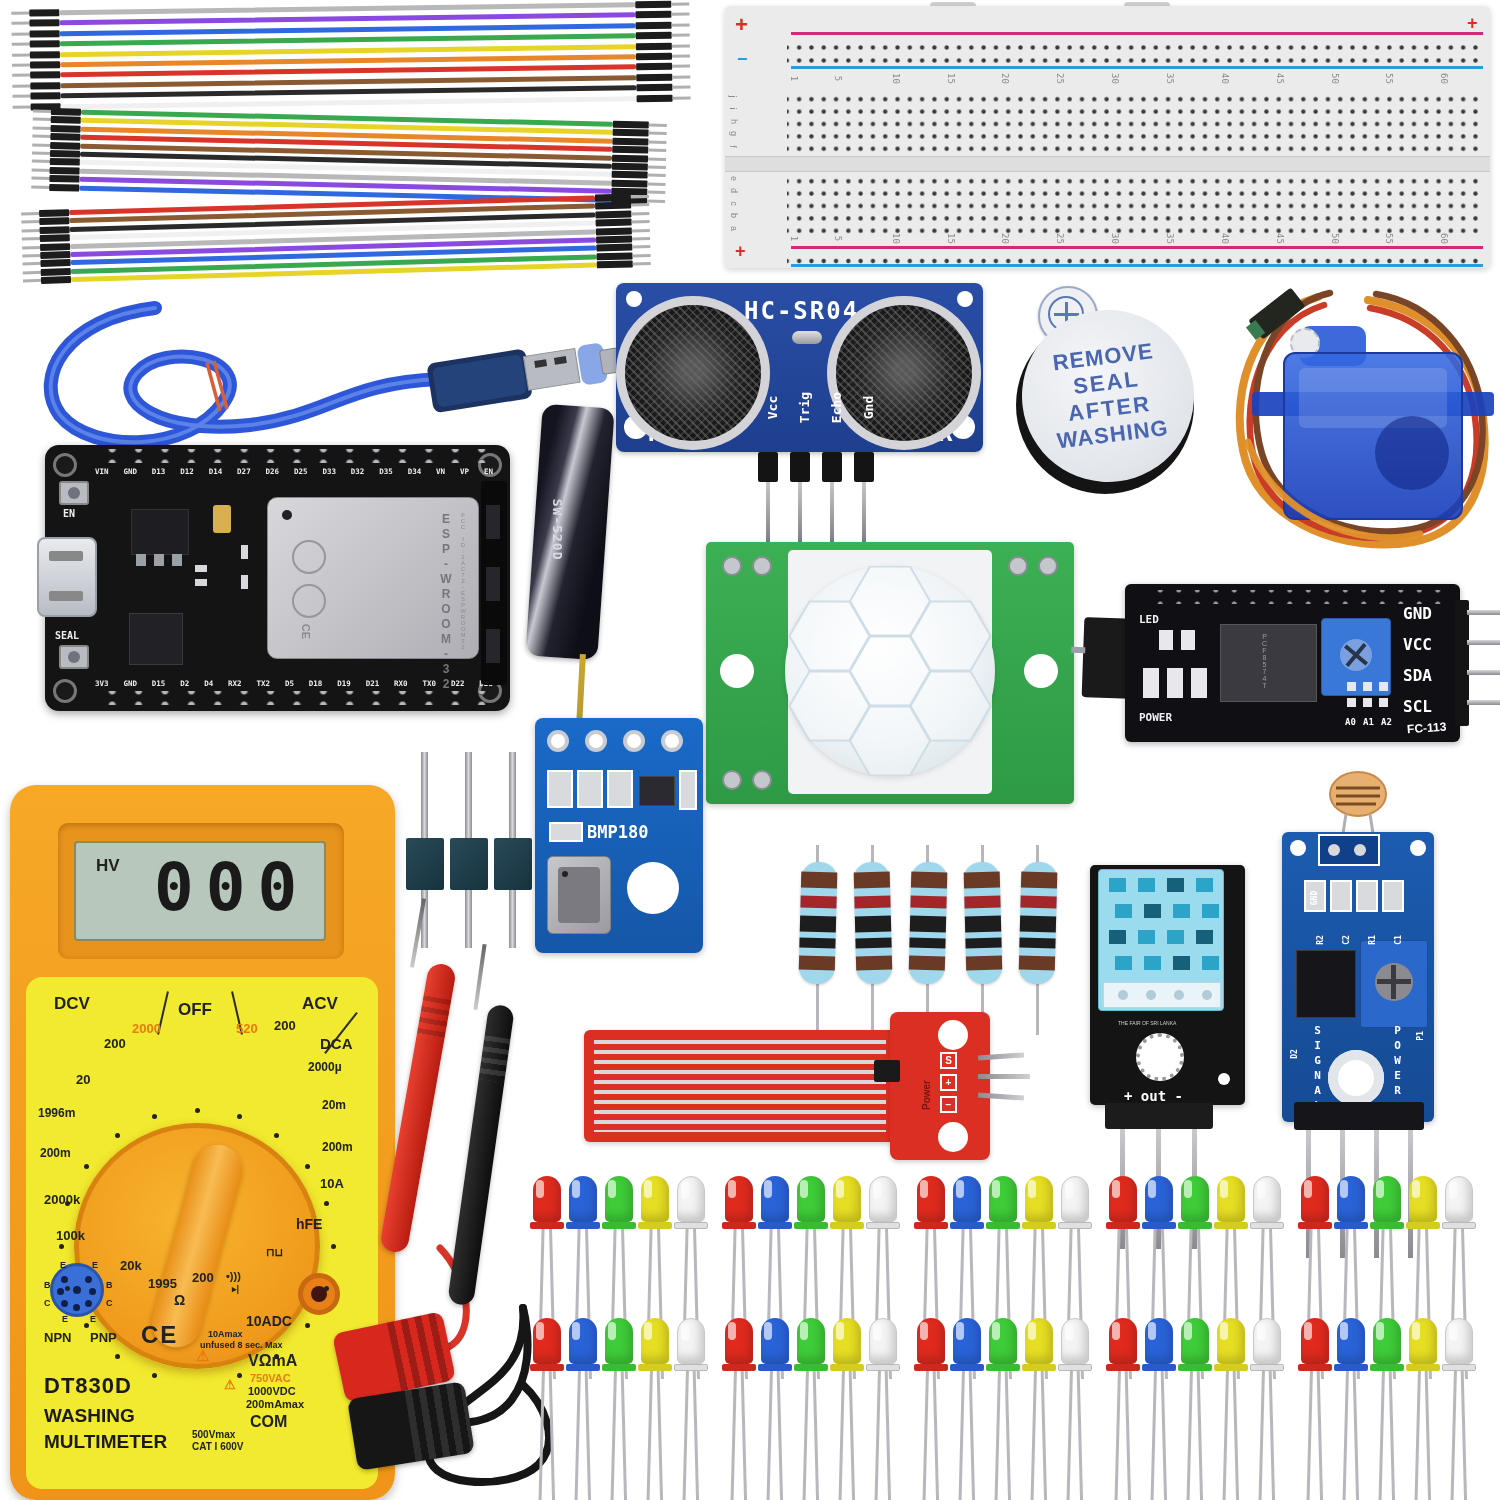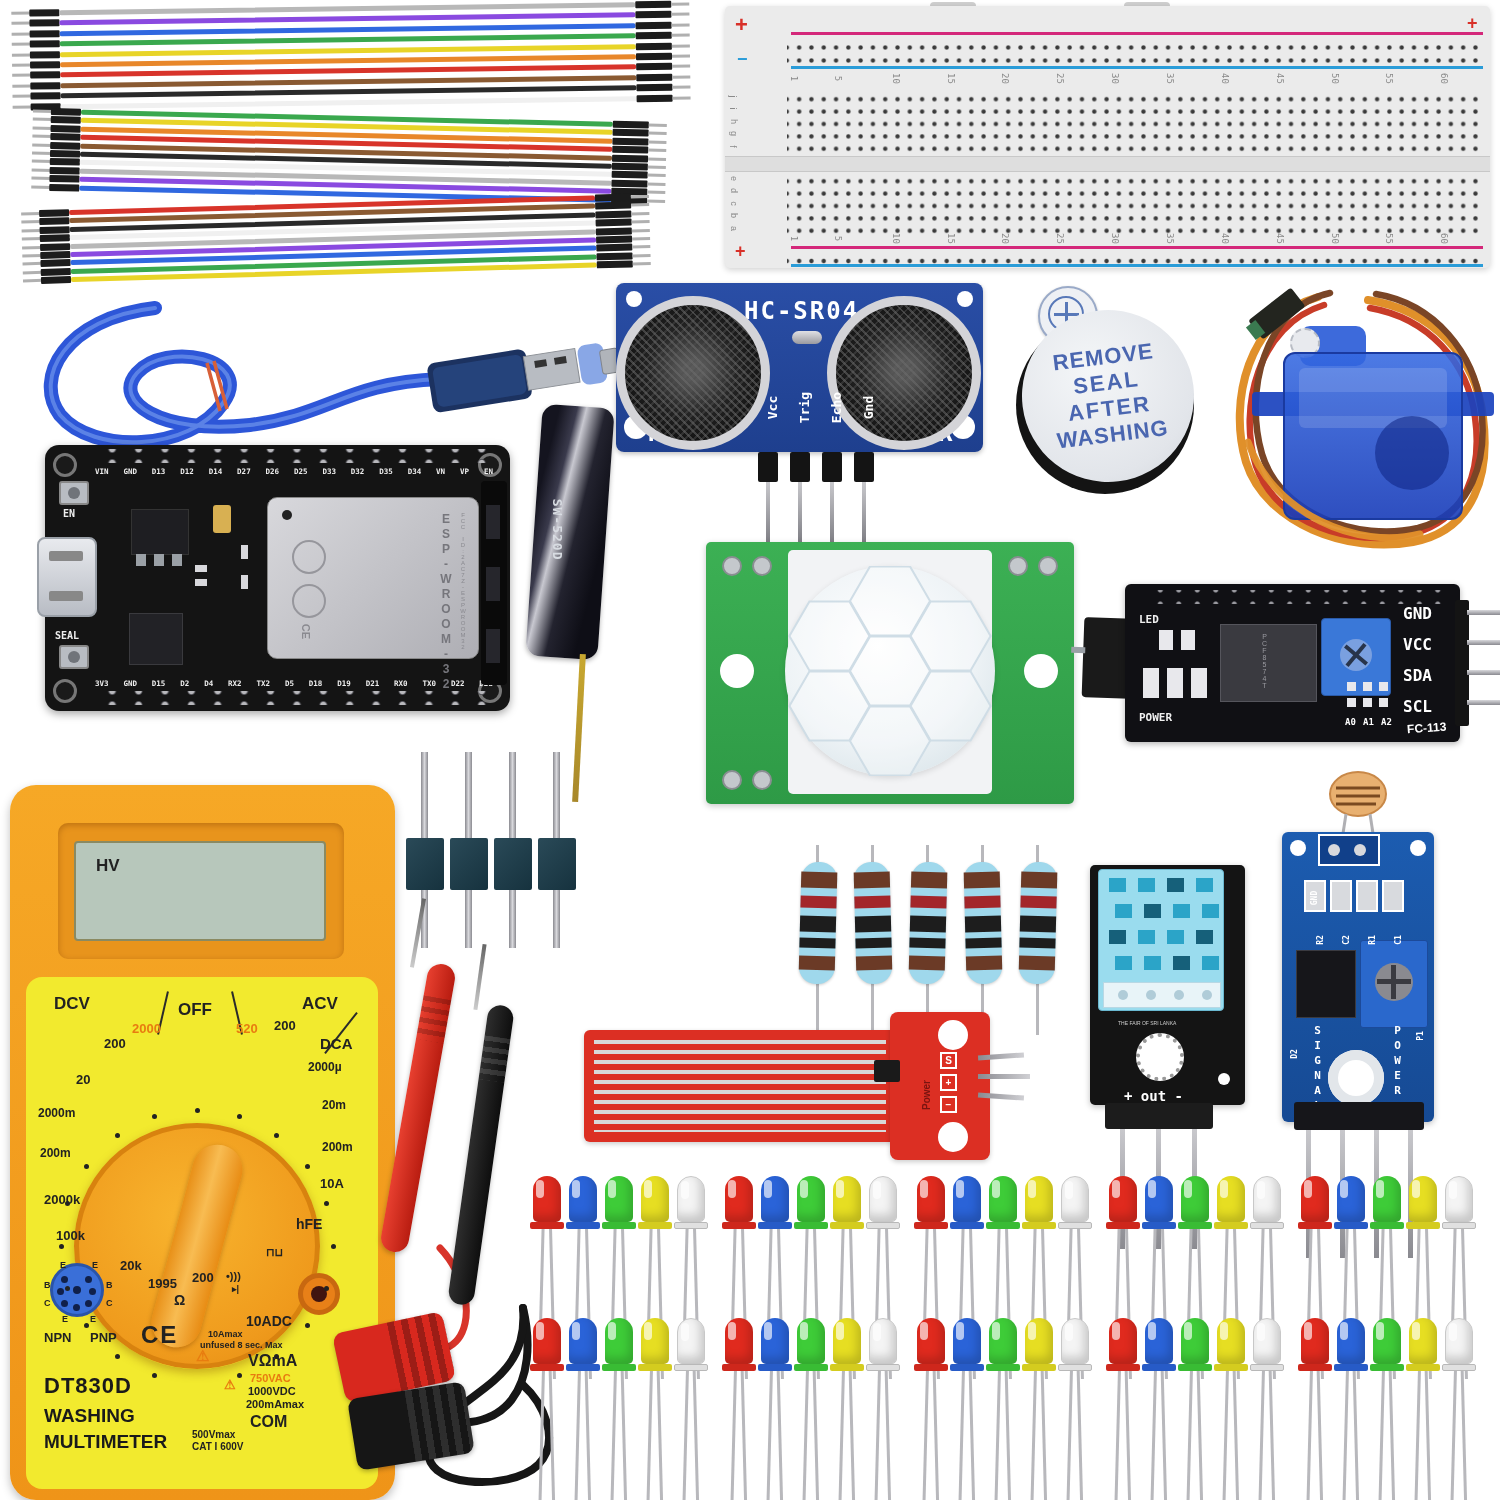--- a/index.html
+++ b/index.html
@@ -488,20 +488,21 @@
         <div style="position:absolute;left:384px;top:56px;width:44px;height:5px;background:linear-gradient(180deg,#d8d8dc,#8a8a90);"></div>
         <div style="position:absolute;left:384px;top:86px;width:44px;height:5px;background:linear-gradient(180deg,#d8d8dc,#8a8a90);"></div>
         <div style="position:absolute;left:384px;top:116px;width:44px;height:5px;background:linear-gradient(180deg,#d8d8dc,#8a8a90);"></div>
       </div>
   </div>
 
   <div id="mm" class="abs" style="left:10px;top:785px;width:385px;height:715px;background:linear-gradient(180deg,#f6a826,#ef9418);border-radius:26px;box-shadow:0 4px 10px rgba(0,0,0,.25);">
     <div class="abs" style="left:48px;top:38px;width:286px;height:136px;background:#e8941c;border-radius:10px;box-shadow:inset 0 2px 6px rgba(120,60,0,.4);">
       <div class="abs" style="left:16px;top:18px;width:252px;height:100px;background:#b7c7bb;border-radius:4px;border:2px solid #8a8a62;box-sizing:border-box;">
         <span class="t" style="left:20px;top:14px;font-size:17px;font-weight:bold;color:#222;">HV</span>
+        <span class="t mono" style="left:78px;top:12px;font-size:66px;font-weight:bold;color:#1a1a1a;letter-spacing:12px;">000</span>
       </div>
     </div>
     <div class="abs" style="left:16px;top:192px;width:352px;height:512px;background:#f2ea2e;border-radius:16px;"></div>
     <div id="mm-dial" class="abs" style="left:0;top:0;width:385px;height:715px;">
       <div class="mmline" style="left:152px;top:206px;height:44px;transform:rotate(13deg);"></div>
       <div class="mmline" style="left:226px;top:206px;height:44px;transform:rotate(-13deg);"></div>
       <div class="mmline" style="left:330px;top:222px;height:52px;transform:rotate(38deg);"></div>
       <div class="abs" style="left:64px;top:338px;width:246px;height:246px;border-radius:50%;background:radial-gradient(circle at 45% 38%,#f8b42e,#ef9a1c 70%,#e2880f);border:5px solid #d8820f;box-sizing:border-box;box-shadow:0 4px 10px rgba(120,60,0,.35);">
         <div class="abs" style="left:93px;top:14px;width:50px;height:208px;border-radius:25px;background:linear-gradient(90deg,#e89018,#f8bc52 45%,#e88c14);transform:rotate(15deg);box-shadow:0 2px 5px rgba(120,60,0,.4);"></div>
       </div>
@@ -536,21 +537,21 @@
       <span class="lbl" style="left:34px;top:588px;font-size:22px;color:#1a1a1a;letter-spacing:1px;">DT830D</span>
       <span class="lbl" style="left:34px;top:620px;font-size:19px;color:#1a1a1a;">WASHING</span>
       <span class="lbl" style="left:34px;top:646px;font-size:19px;color:#1a1a1a;">MULTIMETER</span>
     <div style="position:absolute;white-space:nowrap;line-height:1;left:44px;top:210px;font-size:17px;font-weight:bold;color:#222;">DCV</div>
         <div style="position:absolute;white-space:nowrap;line-height:1;left:122px;top:237px;font-size:13px;font-weight:bold;color:#e87c10;">2000</div>
         <div style="position:absolute;white-space:nowrap;line-height:1;left:168px;top:216px;font-size:17px;font-weight:bold;color:#222;">OFF</div>
         <div style="position:absolute;white-space:nowrap;line-height:1;left:226px;top:237px;font-size:13px;font-weight:bold;color:#e87c10;">520</div>
         <div style="position:absolute;white-space:nowrap;line-height:1;left:292px;top:210px;font-size:17px;font-weight:bold;color:#222;">ACV</div>
         <div style="position:absolute;white-space:nowrap;line-height:1;left:94px;top:252px;font-size:13px;font-weight:bold;color:#222;">200</div>
         <div style="position:absolute;white-space:nowrap;line-height:1;left:66px;top:288px;font-size:13px;font-weight:bold;color:#222;">20</div>
-        <div style="position:absolute;white-space:nowrap;line-height:1;left:28px;top:322px;font-size:12px;font-weight:bold;color:#222;">2000m</div>
+        <div style="position:absolute;white-space:nowrap;line-height:1;left:28px;top:322px;font-size:12px;font-weight:bold;color:#222;">1996m</div>
         <div style="position:absolute;white-space:nowrap;line-height:1;left:30px;top:362px;font-size:12px;font-weight:bold;color:#222;">200m</div>
         <div style="position:absolute;white-space:nowrap;line-height:1;left:34px;top:408px;font-size:13px;font-weight:bold;color:#222;">2000k</div>
         <div style="position:absolute;white-space:nowrap;line-height:1;left:46px;top:444px;font-size:13px;font-weight:bold;color:#222;">100k</div>
         <div style="position:absolute;white-space:nowrap;line-height:1;left:110px;top:474px;font-size:13px;font-weight:bold;color:#222;">20k</div>
         <div style="position:absolute;white-space:nowrap;line-height:1;left:138px;top:492px;font-size:13px;font-weight:bold;color:#222;">1995</div>
         <div style="position:absolute;white-space:nowrap;line-height:1;left:164px;top:508px;font-size:14px;font-weight:bold;color:#222;">Ω</div>
         <div style="position:absolute;white-space:nowrap;line-height:1;left:182px;top:486px;font-size:13px;font-weight:bold;color:#222;">200</div>
         <div style="position:absolute;white-space:nowrap;line-height:1;left:216px;top:486px;font-size:11px;font-weight:bold;color:#222;">•)))</div>
         <div style="position:absolute;white-space:nowrap;line-height:1;left:222px;top:500px;font-size:9px;font-weight:bold;color:#222;">▸|</div>
         <div style="position:absolute;white-space:nowrap;line-height:1;left:256px;top:462px;font-size:11px;font-weight:bold;color:#222;">⊓⊔</div>
@@ -599,20 +600,38 @@
       <div style="position:absolute;left:52px;top:86px;width:38px;height:52px;background:linear-gradient(135deg,#2a4a58,#16323e);border-radius:2px;"></div>
       <div style="position:absolute;left:67px;top:138px;width:7px;height:58px;background:linear-gradient(90deg,#8a8a90,#d8d8dc,#8a8a90);"></div>
       <div style="position:absolute;left:111px;top:0;width:7px;height:86px;background:linear-gradient(90deg,#8a8a90,#d8d8dc,#8a8a90);"></div>
       <div style="position:absolute;left:96px;top:86px;width:38px;height:52px;background:linear-gradient(135deg,#2a4a58,#16323e);border-radius:2px;"></div>
       <div style="position:absolute;left:111px;top:138px;width:7px;height:58px;background:linear-gradient(90deg,#8a8a90,#d8d8dc,#8a8a90);"></div>
       <div style="position:absolute;left:155px;top:0;width:7px;height:86px;background:linear-gradient(90deg,#8a8a90,#d8d8dc,#8a8a90);"></div>
       <div style="position:absolute;left:140px;top:86px;width:38px;height:52px;background:linear-gradient(135deg,#2a4a58,#16323e);border-radius:2px;"></div>
       <div style="position:absolute;left:155px;top:138px;width:7px;height:58px;background:linear-gradient(90deg,#8a8a90,#d8d8dc,#8a8a90);"></div>
     </div>
 
+  <div class="abs" style="left:535px;top:718px;width:168px;height:235px;background:linear-gradient(180deg,#1a6ac8,#1557a8);border-radius:8px;box-shadow:0 2px 6px rgba(0,0,0,.25);">
+    <div class="abs" style="left:12px;top:12px;width:22px;height:22px;border-radius:50%;background:#fff;border:4px solid #c8ccd2;box-sizing:border-box;"></div>
+    <div class="abs" style="left:50px;top:12px;width:22px;height:22px;border-radius:50%;background:#fff;border:4px solid #c8ccd2;box-sizing:border-box;"></div>
+    <div class="abs" style="left:88px;top:12px;width:22px;height:22px;border-radius:50%;background:#fff;border:4px solid #c8ccd2;box-sizing:border-box;"></div>
+    <div class="abs" style="left:126px;top:12px;width:22px;height:22px;border-radius:50%;background:#fff;border:4px solid #c8ccd2;box-sizing:border-box;"></div>
+    <div class="abs" style="left:12px;top:52px;width:22px;height:34px;background:#d8dade;border:2px solid #fff;"></div>
+    <div class="abs" style="left:42px;top:52px;width:22px;height:34px;background:#d8dade;border:2px solid #fff;"></div>
+    <div class="abs" style="left:72px;top:52px;width:22px;height:34px;background:#d8dade;border:2px solid #fff;"></div>
+    <div class="abs" style="left:104px;top:58px;width:34px;height:28px;background:#2a2a30;border:1px solid #44444c;"></div>
+    <div class="abs" style="left:144px;top:52px;width:14px;height:36px;background:#d8dade;border:2px solid #fff;"></div>
+    <div class="abs" style="left:14px;top:104px;width:30px;height:16px;background:#d8dade;border:2px solid #fff;"></div>
+    <span class="t mono" style="left:52px;top:106px;font-size:17px;font-weight:bold;color:#fff;">BMP180</span>
+    <div class="abs" style="left:12px;top:138px;width:62px;height:76px;background:linear-gradient(135deg,#c8c8cc,#9a9aa0);border-radius:6px;border:1px solid #808086;">
+      <div class="abs" style="left:10px;top:10px;width:42px;height:56px;background:#7a7a80;border-radius:4px;"></div>
+      <div class="abs" style="left:14px;top:14px;width:6px;height:6px;border-radius:50%;background:#222;"></div>
+    </div>
+    <div class="abs" style="left:92px;top:144px;width:52px;height:52px;border-radius:50%;background:#fff;"></div>
+  </div>
 
   <div id="resistors" class="abs" style="left:0;top:0;width:1500px;height:1500px;pointer-events:none;">
       <div style="position:absolute;left:816px;top:845px;width:3px;height:190px;background:#b8b8bc;"></div>
       <div style="position:absolute;left:800px;top:862px;width:36px;height:122px;background:#9fd8ec;border-radius:17px;transform:rotate(1.5deg);box-shadow:0 1px 3px rgba(0,0,0,.2);">
         <div style="position:absolute;left:0;top:10px;width:36px;height:16px;background:#6b3a26;"></div>
         <div style="position:absolute;left:0;top:34px;width:36px;height:12px;background:#a3262a;"></div>
         <div style="position:absolute;left:0;top:54px;width:36px;height:16px;background:#1d1d1d;"></div>
         <div style="position:absolute;left:0;top:76px;width:36px;height:10px;background:#1d1d1d;"></div>
         <div style="position:absolute;left:0;top:94px;width:36px;height:14px;background:#6b3a26;"></div>
       </div>

